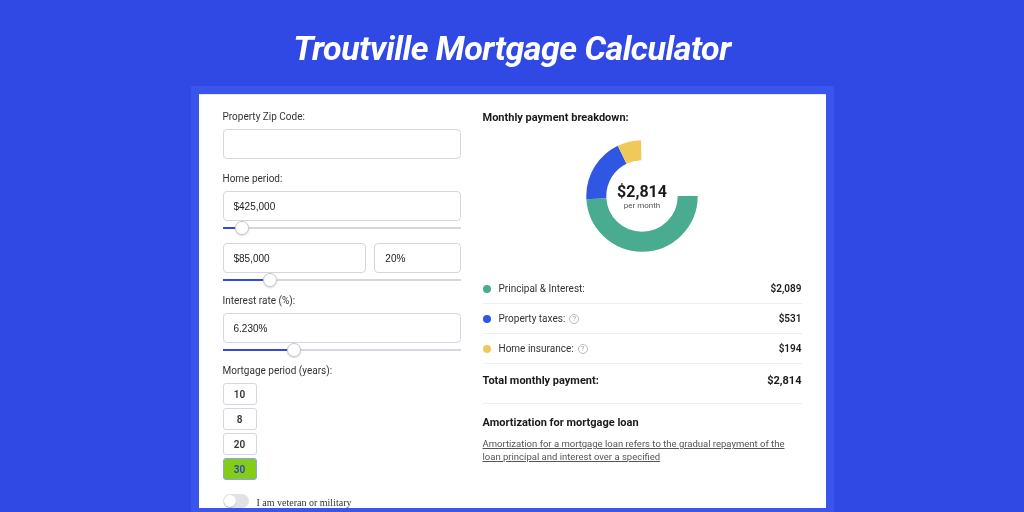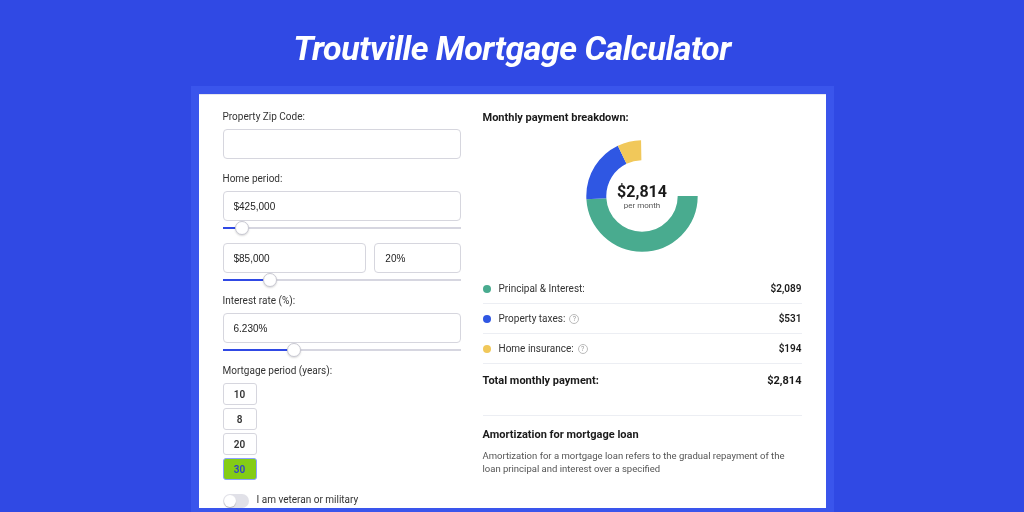--- a/index.html
+++ b/index.html
@@ -90,23 +90,24 @@
     justify-content: center;
     cursor: pointer;
   }
   .period-btn.active {
     background: #84cc16;
     border-color: #8aa1ff;
     color: #2c3fd0;
   }
   .toggle-row {
     display: flex;
-    align-items: flex-start;
+    align-items: flex-end;
     gap: 8px;
     margin-top: 14px;
+    font-family: Liberation Serif, serif;
   }
   .toggle {
     width: 26px; height: 14px;
     background: #e1e1e8;
     border-radius: 8px;
     position: relative;
   }
   .toggle::after {
     content: "";
     width: 12px; height: 12px;
@@ -170,32 +171,33 @@
     display: flex;
     justify-content: space-between;
     padding: 10px 0 12px;
     font-size: 11px;
     font-weight: 700;
     color: #1a1a1a;
   }
   .amort-box {
     border-top: 1px solid #eceef3;
     padding-top: 12px;
-    margin-top: 16px;
+    margin-top: 4px;
   }
   .amort-title {
     font-size: 11px;
     font-weight: 700;
     color: #1a1a1a;
     margin-bottom: 8px;
   }
   .amort-text {
     font-size: 9.5px;
     color: #555;
     line-height: 1.4;
+    text-decoration: underline;
   }
 </style>
 </head>
 <body>
 
 <div class="page-title">Troutville Mortgage Calculator</div>
 
 <div class="card">
 
   <div class="col-left">

